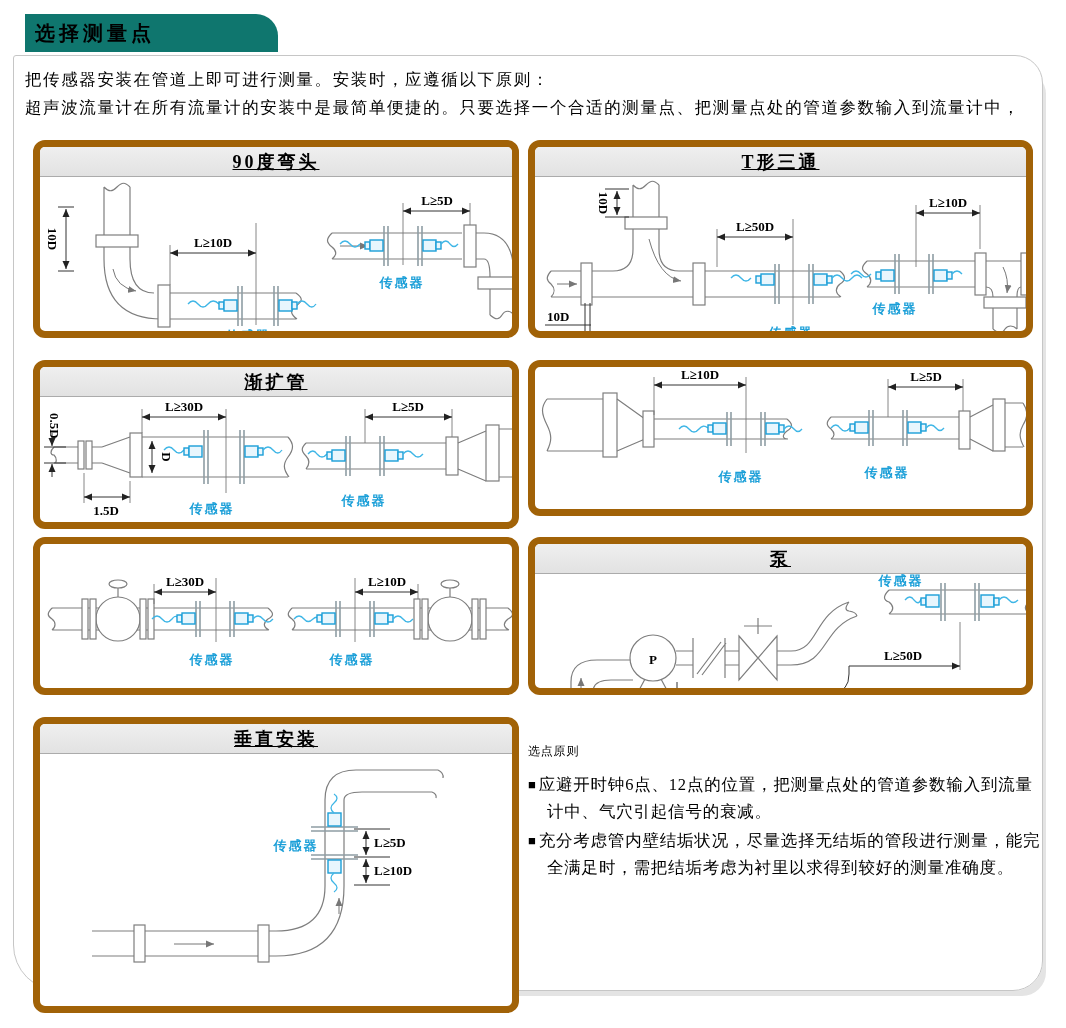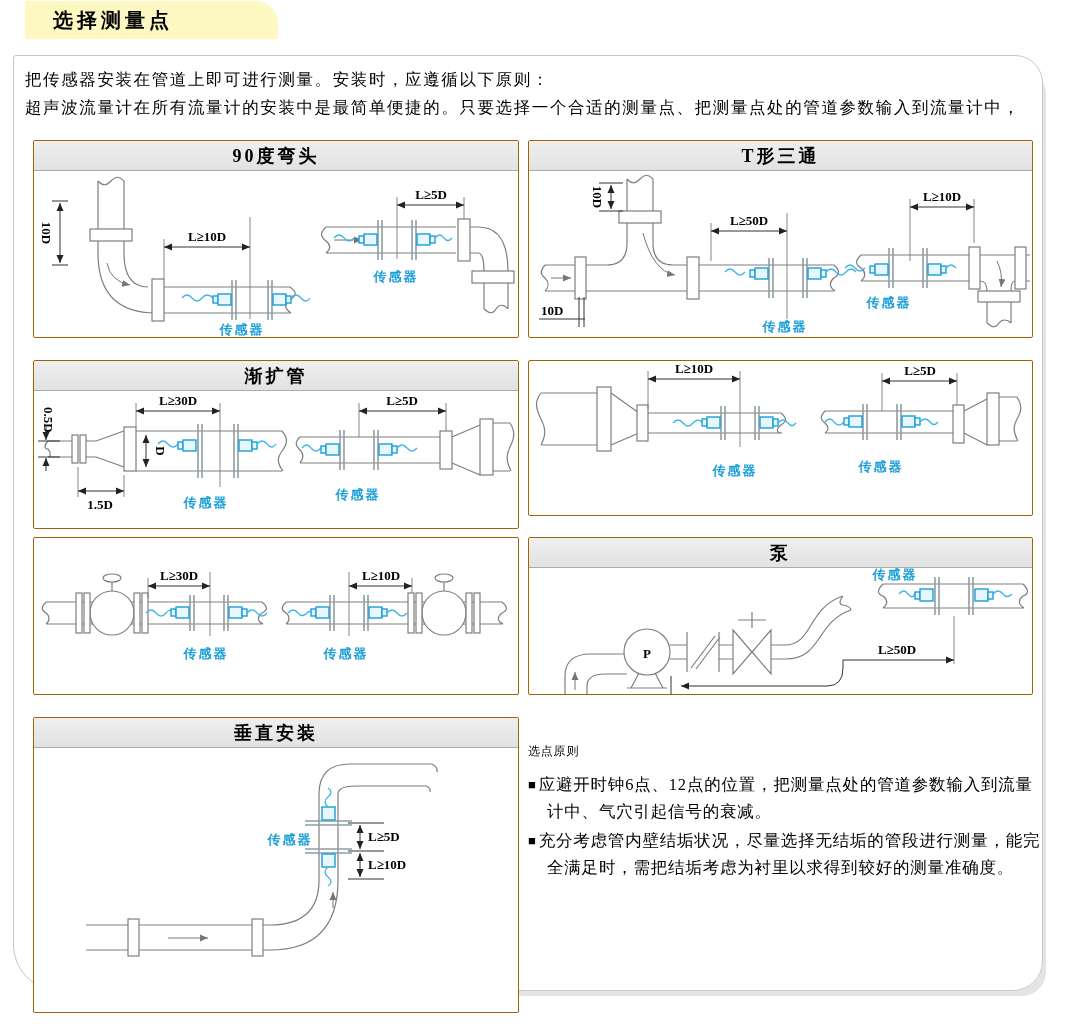--- a/index.html
+++ b/index.html
@@ -1,28 +1,28 @@
 <!DOCTYPE html>
 <html><head>
 <meta charset="utf-8">
 <style>
   html,body{margin:0;padding:0;background:#fff;}
   body{width:1066px;height:1028px;position:relative;overflow:hidden;
        font-family:"Liberation Serif","DejaVu Serif",serif;color:#000;}
-  .banner{position:absolute;left:25px;top:1px;width:253px;height:38px;
-          background:#fef9c3;border-radius:0 22px 0 0;z-index:3;
+  .banner{position:absolute;left:25px;top:14px;width:253px;height:38px;
+          background:#0f766e;border-radius:0 22px 0 0;z-index:3;
           font:bold 20px "Liberation Sans","DejaVu Sans",sans-serif;
-          letter-spacing:4px;line-height:39px;padding-left:28px;box-sizing:border-box;}
+          letter-spacing:4px;line-height:39px;padding-left:10px;box-sizing:border-box;}
   .frame{position:absolute;left:13px;top:55px;width:1028px;height:934px;
          border:1px solid #c6c6c6;border-radius:3px 28px 30px 46px;
          box-shadow:9px 11px 0 -6px #e4e4e4;z-index:0;}
   .intro{position:absolute;left:25px;top:66px;width:1010px;
          font-size:16.5px;letter-spacing:1.6px;line-height:28px;z-index:2;}
-  .panel{position:absolute;border:1px solid #a16207;border-radius:2px;
-         background:#fff;overflow:hidden;box-sizing:border-box;z-index:2;}
+  .panel{position:absolute;border:7px solid #a16207;border-radius:12px;
+         background:#fff;overflow:hidden;box-sizing:border-box;z-index:2;text-decoration:underline;}
   .phead{height:29px;background:linear-gradient(#efefef,#e2e2e2);
          border-bottom:1px solid #ababab;display:flex;align-items:center;
          justify-content:center;font-weight:bold;font-size:18px;
          letter-spacing:3px;}
   .panel svg{display:block;}
   svg .p{fill:none;stroke:#7e7e7e;stroke-width:1.2px;}
   svg .pf{fill:#fff;stroke:#7e7e7e;stroke-width:1.2px;}
   svg .d{fill:none;stroke:#333;stroke-width:1px;}
   svg .dx{fill:none;stroke:#787878;stroke-width:0.9px;}
   svg .cl{fill:none;stroke:#8e9da4;stroke-width:1.6px;}

